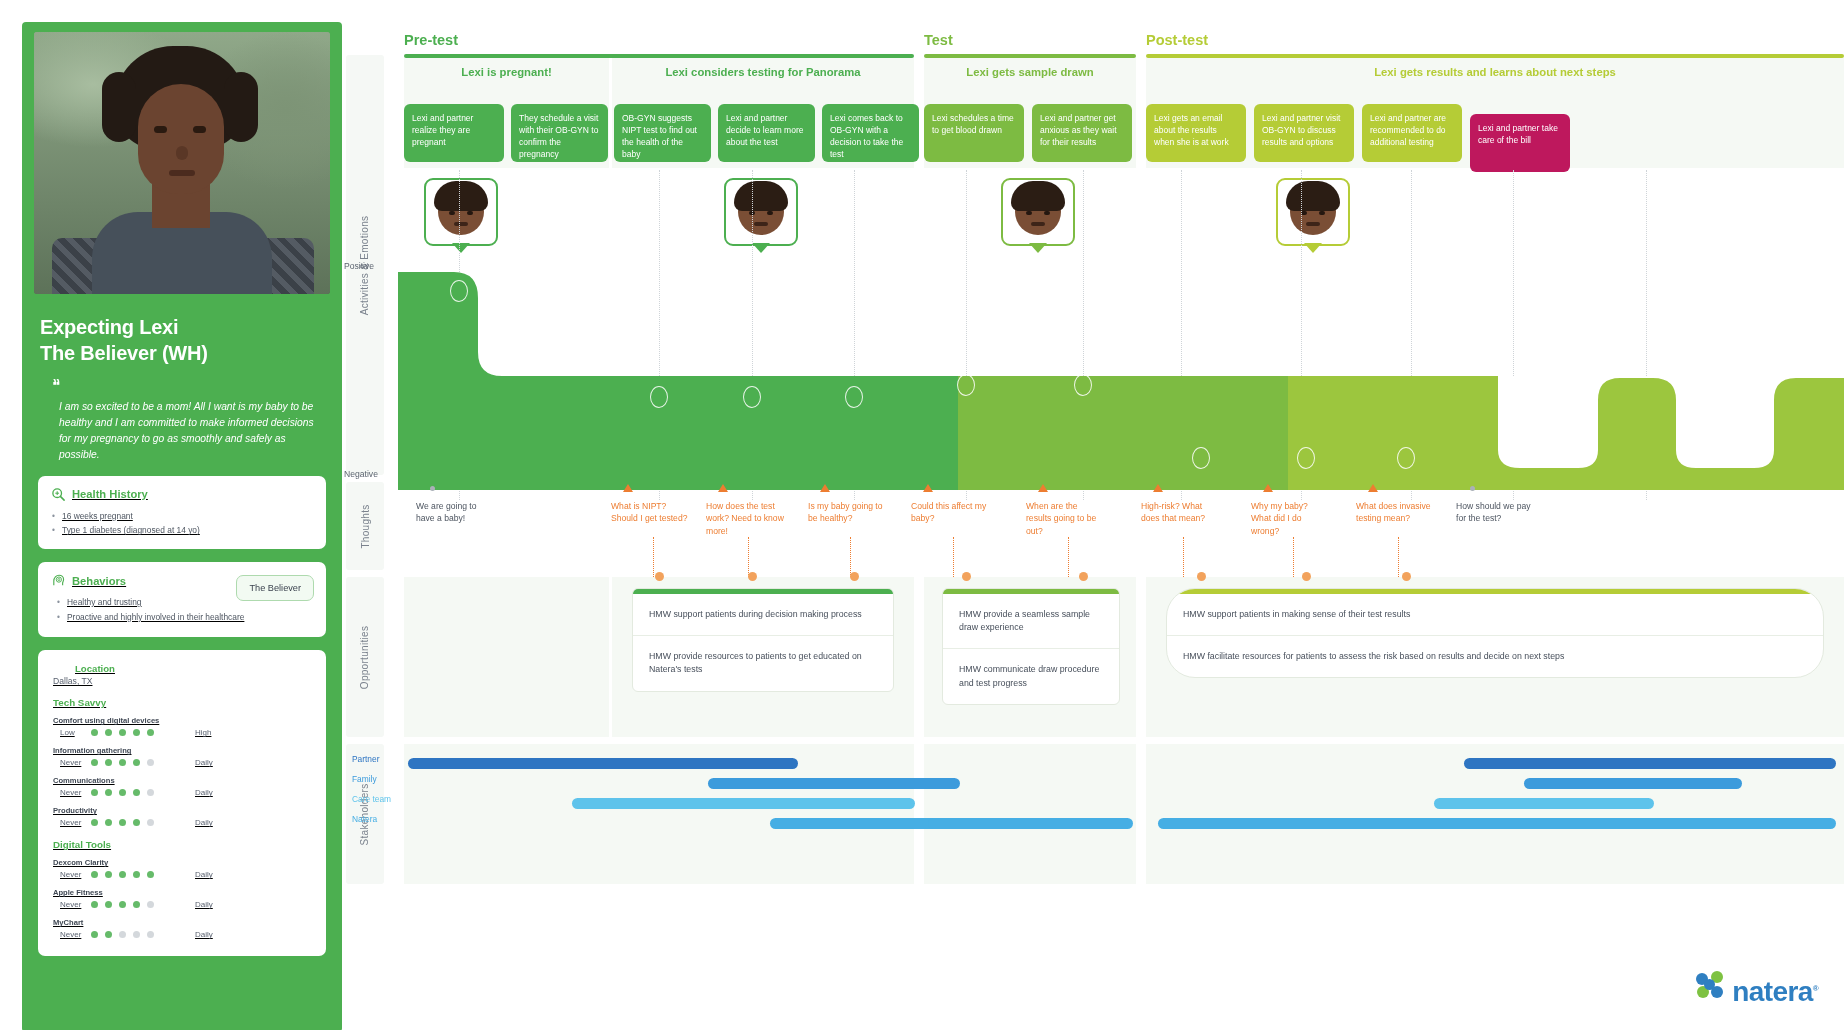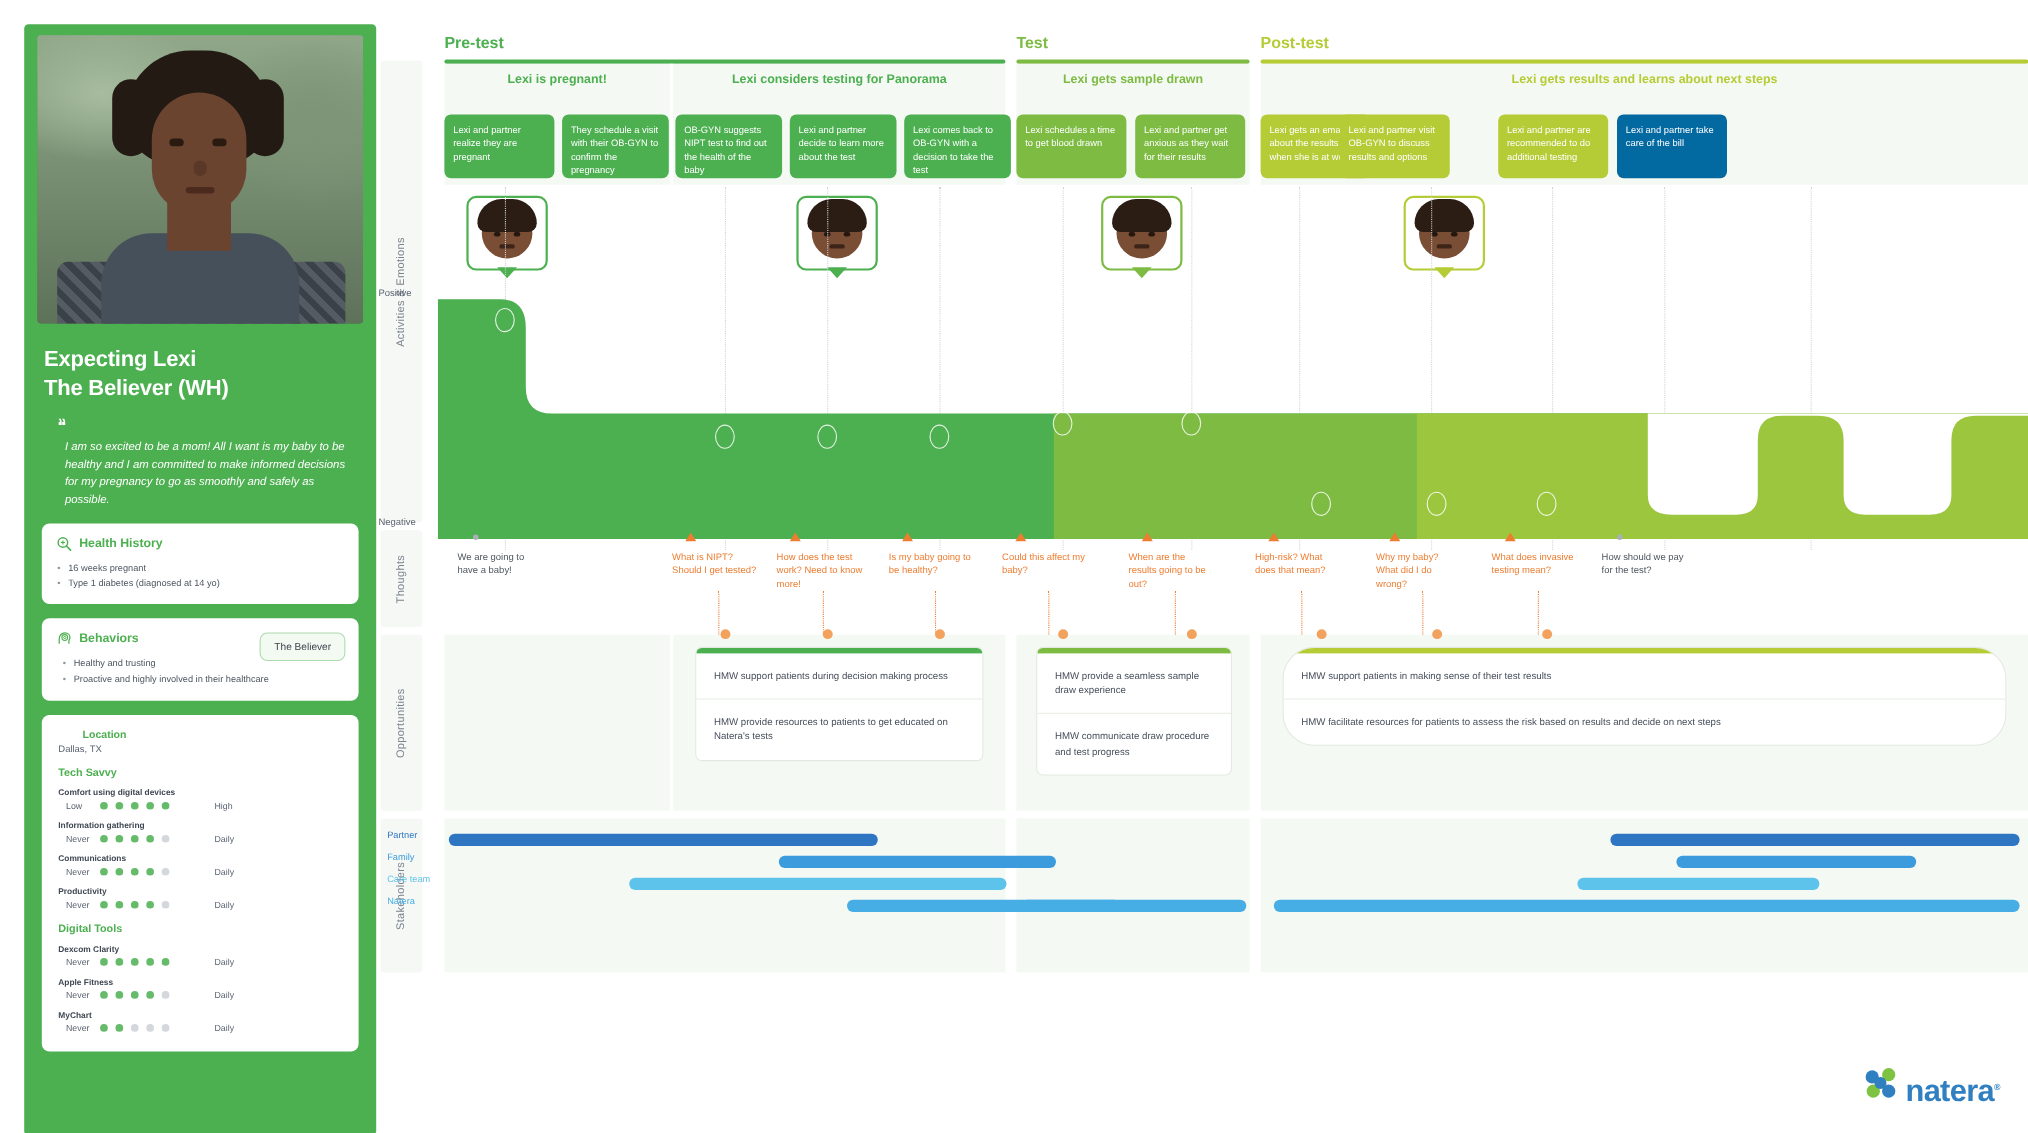--- a/index.html
+++ b/index.html
@@ -80,20 +80,21 @@
     color:#fff; font-size:19px; font-weight:bold; line-height:.7;
     letter-spacing:-2px; margin-bottom:3px; transform:scaleY(-1); display:inline-block;
   }
   #persona-quote{
     color:#fff; font-size:10.3px; line-height:1.55; font-style:italic; padding-left:7px;
   }
 
   .white-card{
     background:#fff; border-radius:7px; padding:11px 13px; margin:13px 4px 0 4px;
     position:relative;
+    text-decoration:underline;
   }
   .card-head{ display:flex; align-items:center; gap:6px; margin-bottom:7px; }
   .card-head .ic{ width:15px; height:15px; flex:none; }
   .card-title{ color:#4CAF50; font-size:11.2px; font-weight:bold; }
   .bullets{ list-style:none; }
   .bullets li{
     font-size:8.4px; color:#4d5560; line-height:1.75; padding-left:11px; position:relative;
   }
   .bullets li:before{
     content:"•"; position:absolute; left:1px; color:#8b939e;
@@ -419,23 +420,23 @@
     </div>
   <div id="activity-layer">
       <div class="act-card" style="left: 58px; top: 104px; width: 100px; height: 58px; background: rgb(76, 175, 80);">Lexi and partner realize they are pregnant</div>
       <div class="act-card" style="left: 165px; top: 104px; width: 97px; height: 58px; background: rgb(76, 175, 80);">They schedule a visit with their OB-GYN to confirm the pregnancy</div>
       <div class="act-card" style="left: 268px; top: 104px; width: 97px; height: 58px; background: rgb(76, 175, 80);">OB-GYN suggests NIPT test to find out the health of the baby</div>
       <div class="act-card" style="left: 372px; top: 104px; width: 97px; height: 58px; background: rgb(76, 175, 80);">Lexi and partner decide to learn more about the test</div>
       <div class="act-card" style="left: 476px; top: 104px; width: 97px; height: 58px; background: rgb(76, 175, 80);">Lexi comes back to OB-GYN with a decision to take the test</div>
       <div class="act-card" style="left: 578px; top: 104px; width: 100px; height: 58px; background: rgb(125, 187, 66);">Lexi schedules a time to get blood drawn</div>
       <div class="act-card" style="left: 686px; top: 104px; width: 100px; height: 58px; background: rgb(125, 187, 66);">Lexi and partner get anxious as they wait for their results</div>
       <div class="act-card" style="left: 800px; top: 104px; width: 100px; height: 58px; background: rgb(181, 204, 54);">Lexi gets an email about the results when she is at work</div>
-      <div class="act-card" style="left: 872px; top: 104px; width: 100px; height: 58px; background: rgb(181, 204, 54);">Lexi and partner visit OB-GYN to discuss results and options</div>
+      <div class="act-card" style="left: 908px; top: 104px; width: 100px; height: 58px; background: rgb(181, 204, 54);">Lexi and partner visit OB-GYN to discuss results and options</div>
       <div class="act-card" style="left: 1016px; top: 104px; width: 100px; height: 58px; background: rgb(181, 204, 54);">Lexi and partner are recommended to do additional testing</div>
-      <div class="act-card" style="left: 1124px; top: 104px; width: 100px; height: 58px; background: #0369a1;">Lexi and partner take care of the bill</div>
+      <div class="act-card" style="left: 1124px; top: 114px; width: 100px; height: 58px; background: #be185d;">Lexi and partner take care of the bill</div>
     </div>
   <div id="avatar-layer">
       <div class="avatar-box" style="left: 78px; top: 178px; border: 2px solid rgb(76, 175, 80); --c: #4CAF50;">
         <div class="av-face">
           <div class="h"></div>
           <div class="e l"></div>
           <div class="e r"></div>
           <div class="m"></div>
         </div>
         <div style="position: absolute; bottom: -9px; left: 50%; margin-left: -9px; width: 0px; height: 0px; border-left: 9px solid transparent; border-right: 9px solid transparent; border-top: 10px solid rgb(76, 175, 80);"></div>

